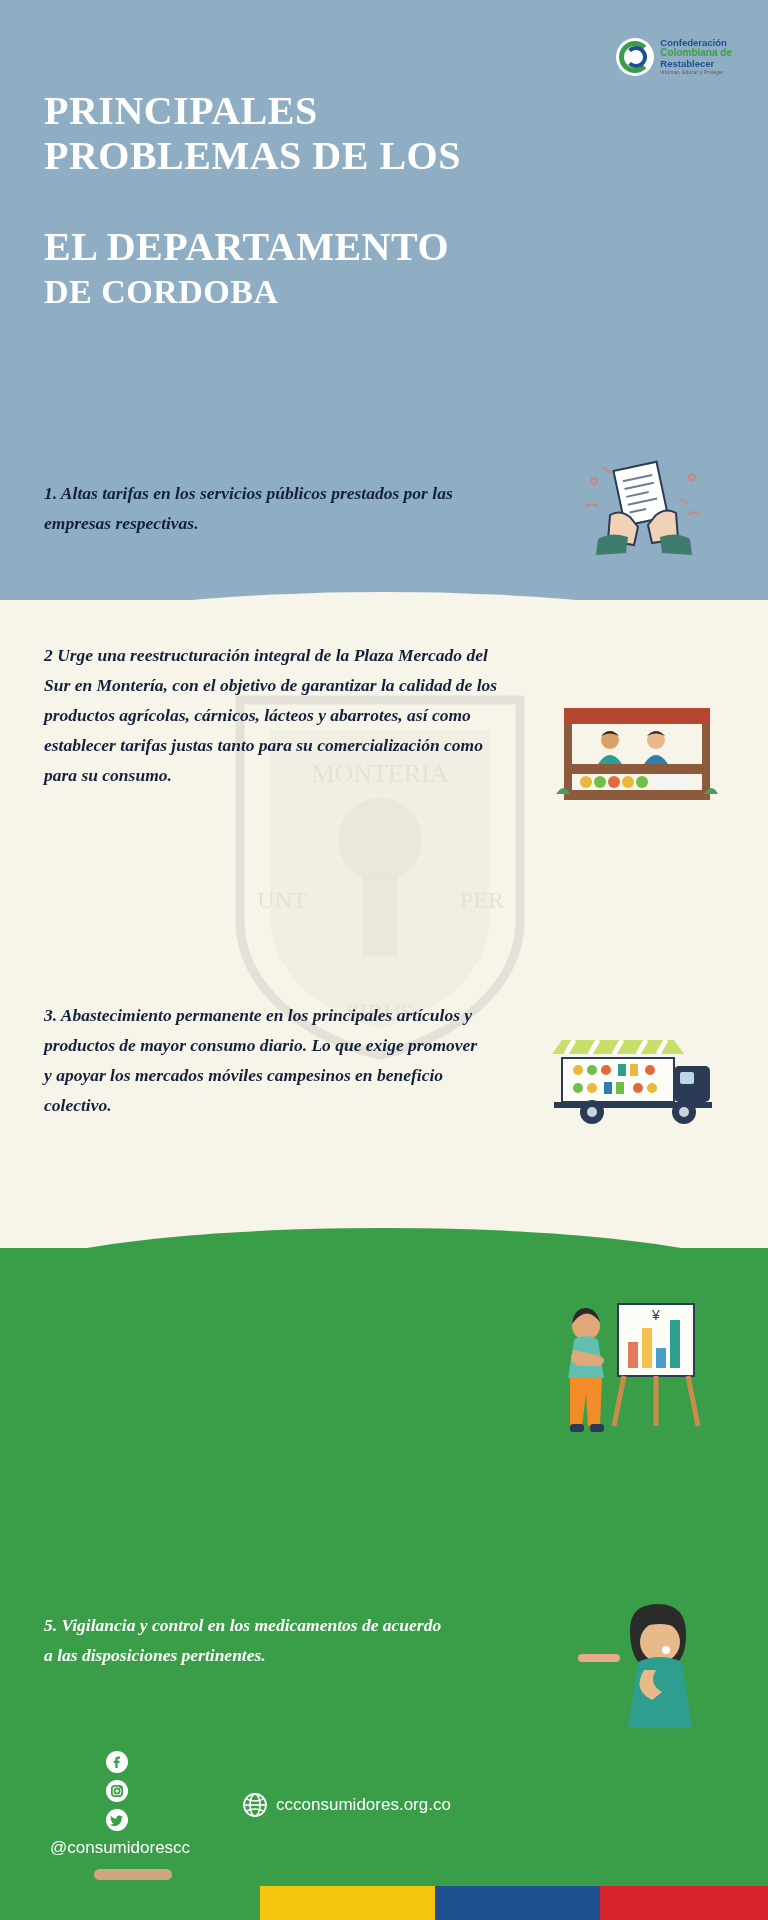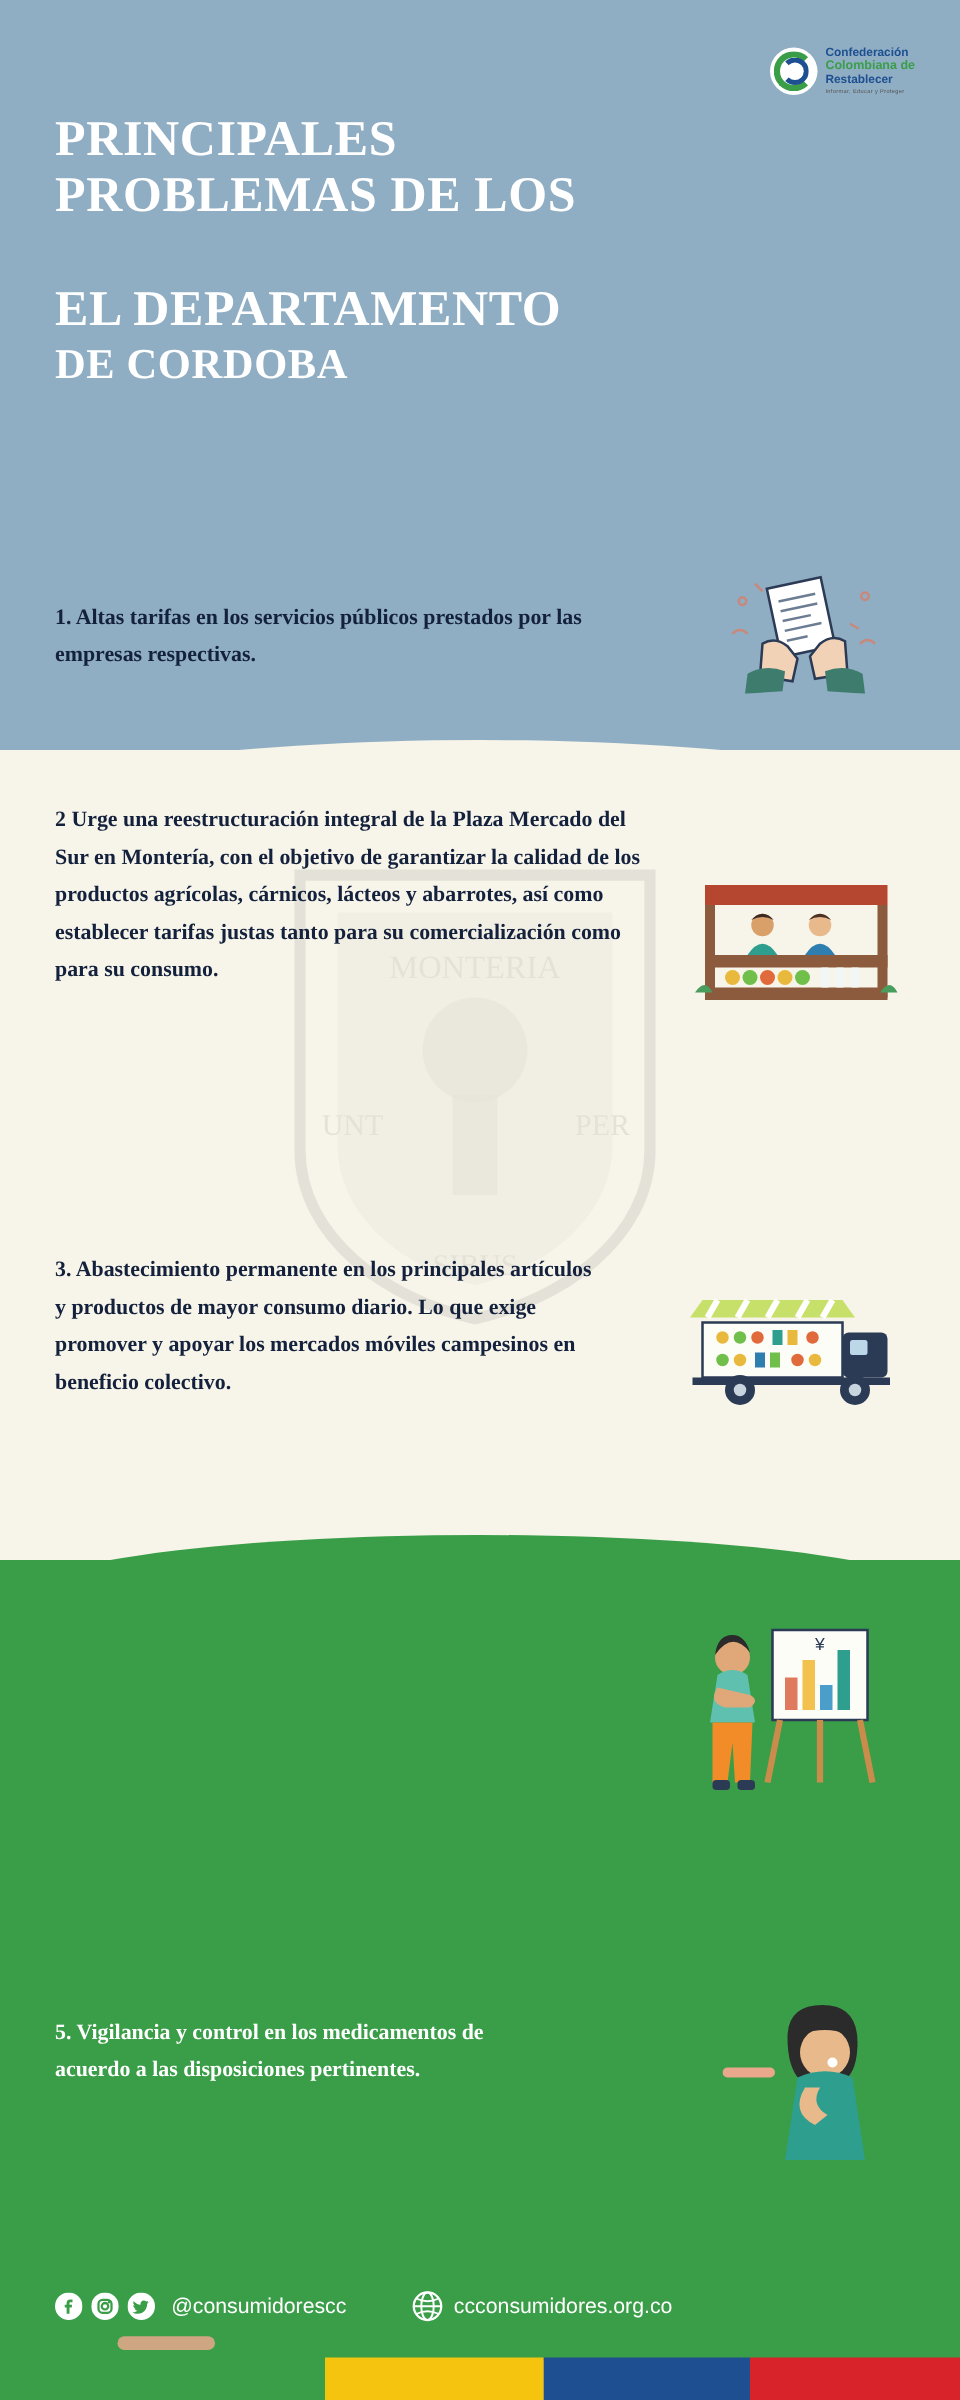--- a/index.html
+++ b/index.html
@@ -107,20 +107,21 @@
   }
 
   
   .item { position: absolute; }
   .item p {
     font-family: "Liberation Serif", serif;
     font-weight: bold;
     font-size: 17.5px;
     line-height: 1.72;
     color: #14213d;
+    font-style: italic;
   }
   .item.on-green p { color: #ffffff; }
 
   #item1 { left: 44px; top: 478px; width: 430px; }
   #item2 { left: 44px; top: 640px; width: 470px; }
   #item3 { left: 44px; top: 1000px; width: 440px; }
   #item4 { left: 44px; top: 1275px; width: 430px; }
   #item5 { left: 44px; top: 1610px; width: 400px; }
 
   
@@ -131,21 +132,21 @@
   #ill4 { left: 552px; top: 1290px; }
   #ill5 { left: 578px; top: 1600px; }
 
   
   .footer {
     position: absolute; left: 44px; bottom: 62px;
     display: flex; align-items: center; gap: 10px;
     color: #ffffff;
     font-family: "Liberation Sans", sans-serif;
   }
-  .soc { display: flex; align-items: center; gap: 7px; }
+  .soc { display: flex; align-items: center; gap: 7px; flex-direction: column; }
   .soc svg { display: block; }
   .handle { font-size: 17px; margin-left: 6px; }
   .web { display: flex; align-items: center; gap: 8px; margin-left: 42px; }
   .web-text { font-size: 17px; }
 
   .footer-smear {
     position: absolute; left: 94px; bottom: 40px;
     width: 78px; height: 11px; border-radius: 6px;
     background: #e9a78c; opacity: .85;
   }

